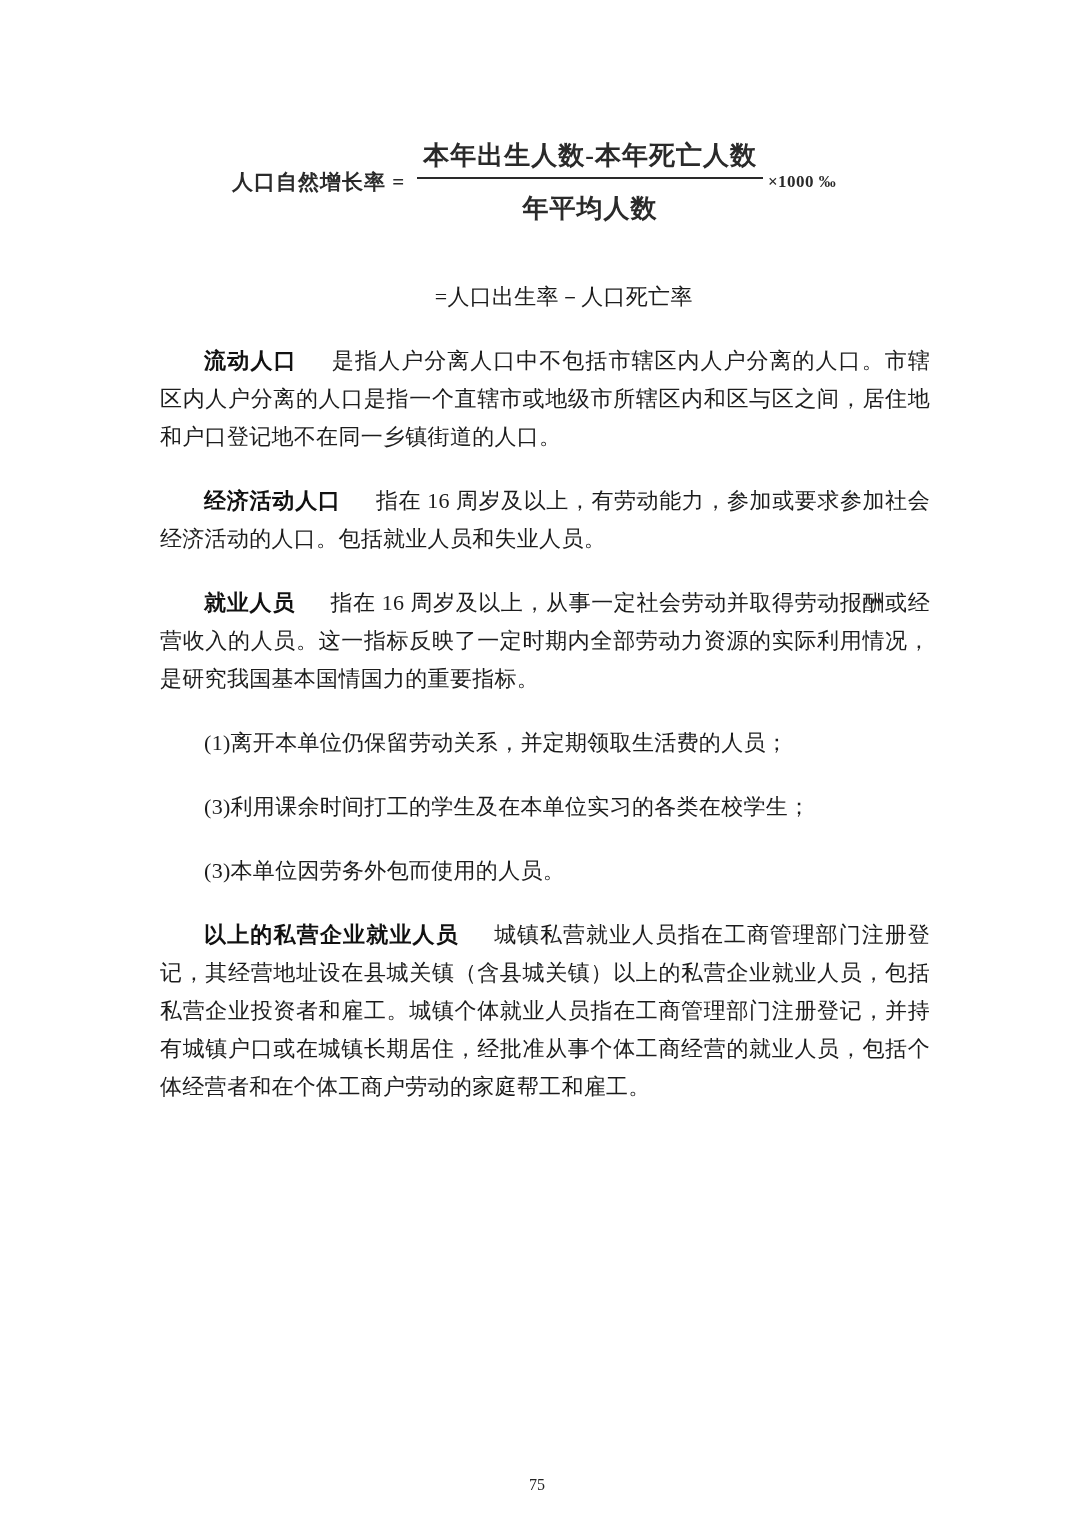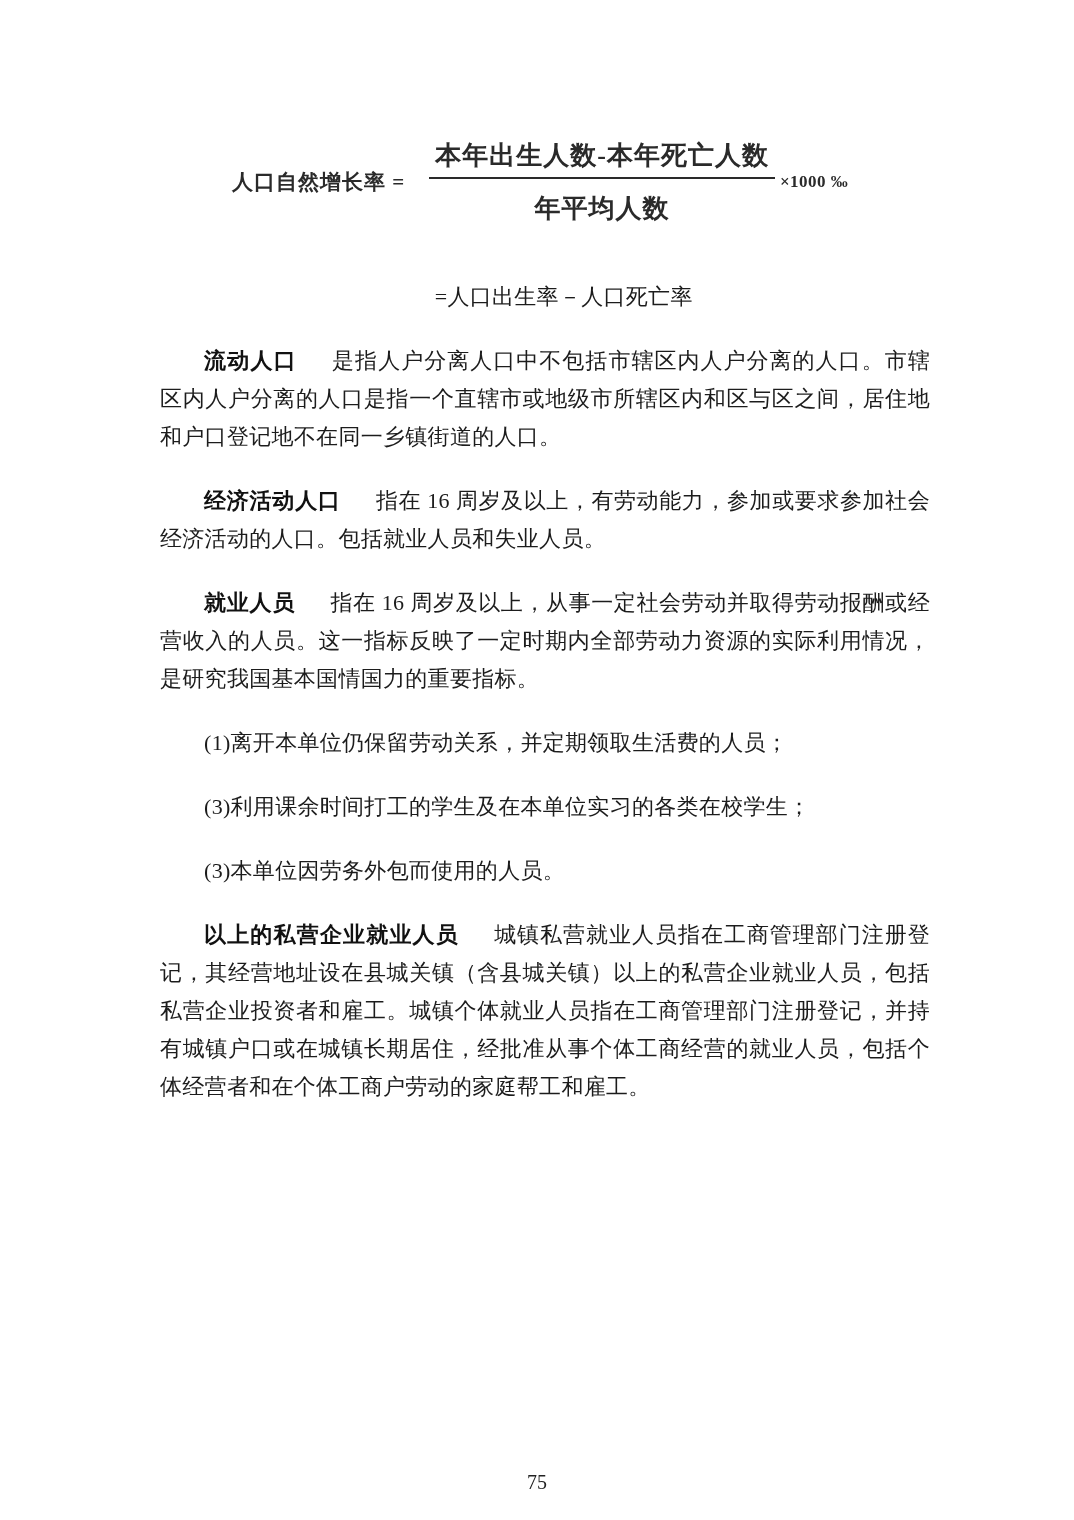--- a/index.html
+++ b/index.html
@@ -26,21 +26,21 @@
     margin-left: 72px;
     margin-bottom: 52px;
     font-weight: bold;
     color: #2a2a2a;
     filter: blur(0.4px);
     white-space: nowrap;
   }
   .formula .lhs {
     font-size: 21px;
     letter-spacing: 1px;
-    margin-right: 24px;
+    margin-right: 12px;
   }
   .frac {
     display: inline-flex;
     flex-direction: column;
     align-items: center;
     text-align: center;
     font-size: 26px;
     letter-spacing: 1px;
   }
   .frac .num {
@@ -82,21 +82,21 @@
     margin-right: 0;
     display: none;
   }
   
   .page-number {
     position: absolute;
     bottom: 26px;
     left: 0;
     width: 100%;
     text-align: center;
-    font-size: 20px;
+    font-size: 16px;
     color: #222;
   }
 </style>
 </head>
 <body>
 
 <div class="page">
   <div class="content">
 
     <div class="formula">

